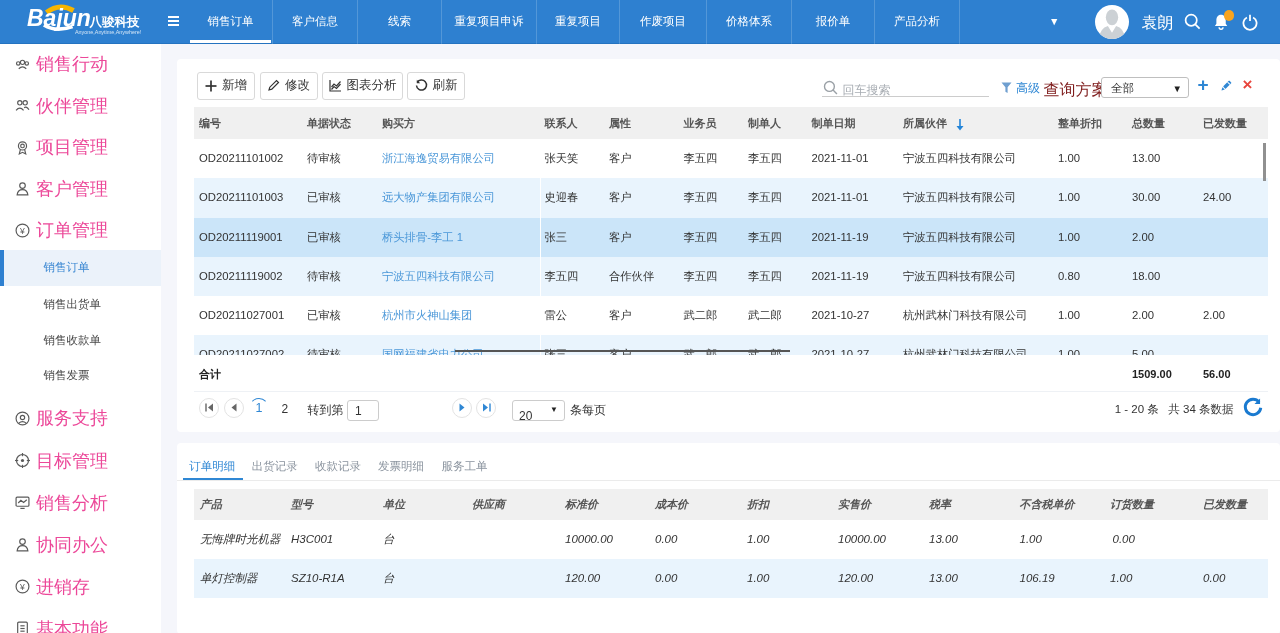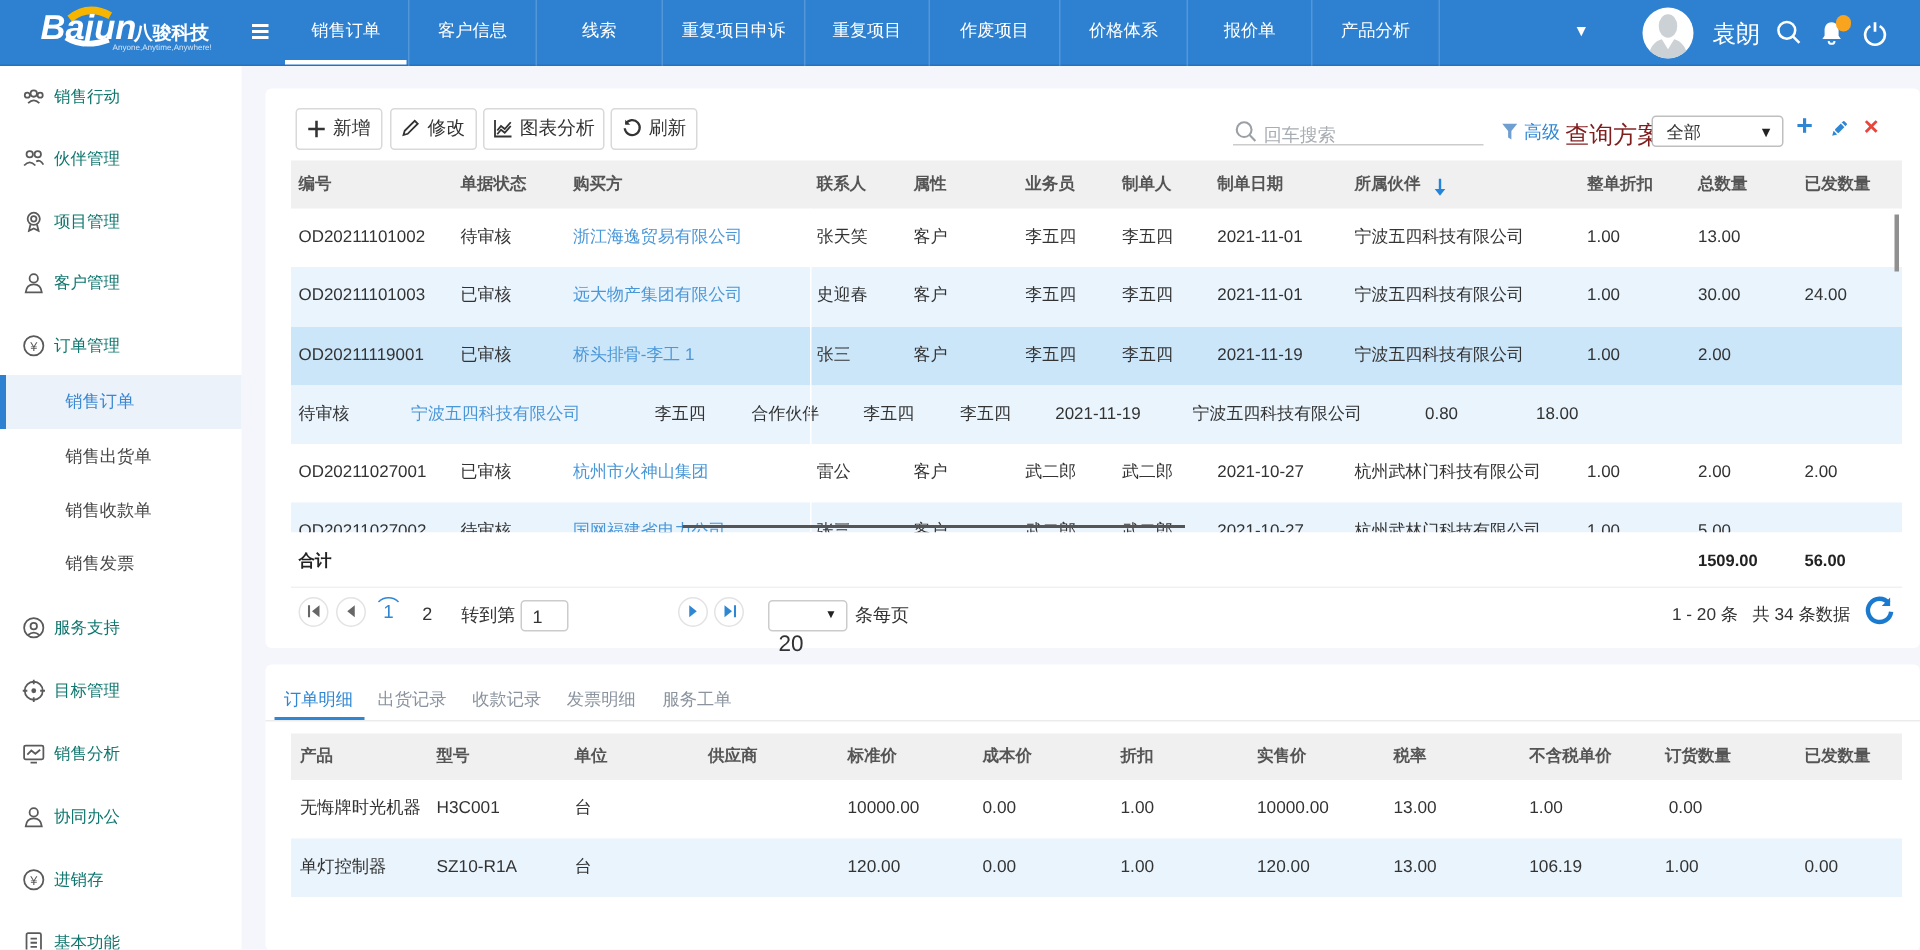--- a/index.html
+++ b/index.html
@@ -12,21 +12,21 @@
 #nav .item { position:absolute; top:0; height:44px; line-height:42px; text-align:center; color:#fff; font-size:11.5px; border-right:1px solid rgba(255,255,255,0.18); }
 #nav .item.active:after { content:""; position:absolute; left:1px; right:1px; bottom:1.5px; height:3px; background:#fff; }
 #logo-bajun { position:absolute; left:26px; top:2px; color:#fff; }
 #hamb { position:absolute; left:168px; top:15.5px; width:11px; height:11px; }
 #hamb div { height:2px; background:#fff; margin-bottom:2.4px; }
 
 
 #side { position:absolute; left:0; top:44px; width:161px; height:589px; background:#fff; }
 .sitem { position:absolute; left:0; width:161px; height:20px; display:flex; align-items:center; }
 .sitem svg { position:absolute; left:15px; }
-.sitem .t { position:absolute; left:36px; font-size:11px; color:#0f766e; white-space:nowrap; }
+.sitem .t { position:absolute; left:36px; font-size:18px; color:#ec4899; white-space:nowrap; }
 .subitem { position:absolute; left:43.5px; font-size:11.5px; color:#474747; white-space:nowrap; }
 #subactive { position:absolute; left:0; top:205.5px; width:161px; height:36.5px; background:#ebf2fa; border-left:4px solid #2e80d0; }
 #subactive span { position:absolute; left:39.5px; top:10px; font-size:11.5px; color:#3a87d2; }
 
 
 #panel1 { position:absolute; left:176.5px; top:58.5px; width:1103.5px; height:373.5px; background:#fff; border-radius:4px; }
 .btn { position:absolute; top:13.2px; height:28px; border:1px solid #d9d9d9; border-radius:3px; background:#fff; font-size:12.5px; color:#333; display:flex; align-items:center; justify-content:center; gap:5px; }
 
 
 #t1 { position:absolute; left:17.5px; top:48.5px; width:1074px; }
@@ -45,21 +45,21 @@
 .pcirc { position:absolute; width:20px; height:20px; border:1px solid #e3e3e3; border-radius:50%; top:5.5px; text-align:center; line-height:18px; background:#fff; }
 
 
 #panel2 { position:absolute; left:176.5px; top:442.5px; width:1103.5px; height:191px; background:#fff; border-radius:4px; }
 .tab { position:absolute; top:16.5px; font-size:11.5px; color:#8a939e; white-space:nowrap; }
 #t2 { position:absolute; left:17.5px; top:46.5px; width:1074px; }
 #t2 .hrow2 { height:31px; background:#f0f0f0; }
 #t2 .hrow2 .d { font-weight:bold; color:#555; line-height:31px; font-size:11px; }
 .row2 { height:39px; }
 .row2 .d { line-height:39px; font-size:11.5px; color:#333; }
-.d { float:left; padding-left:6px; overflow:hidden; white-space:nowrap; height:100%; }
+.d { float:left; padding-left:6px; overflow:hidden; white-space:nowrap; height:100%;font-style:italic; }
 .d1{width:91px}.d2{width:92px}.d3{width:89px}.d4{width:93px}.d5{width:90px}.d6{width:92px}.d7{width:91px}.d8{width:91px}.d9{width:90.5px}.d10{width:90.5px}.d11{width:93px}.d12{width:71px}
 </style>
 </head>
 <body>
 
 <div id="nav">
   <div id="logo-bajun">
     <svg width="125" height="34" viewBox="0 0 125 34">
       <path d="M18 23 Q30 30.5 46.5 24.5" stroke="#fff" stroke-width="3.8" fill="none" stroke-linecap="butt"></path>
       <path d="M20.5 10.5 Q33 0.5 47.5 8.5" stroke="#f7b500" stroke-width="5" fill="none" stroke-linecap="butt"></path>
@@ -306,20 +306,21 @@
           <div class="c c5">客户</div>
           <div class="c c6">李五四</div>
           <div class="c c7">李五四</div>
           <div class="c c8">2021-11-19</div>
           <div class="c c9">宁波五四科技有限公司</div>
           <div class="c c10">1.00</div>
           <div class="c c11">2.00</div>
           <div class="c c12"></div>
         </div>
       <div class="row zb">
+          <div class="c c1">OD20211119002</div>
           <div class="c c2">待审核</div>
           <div class="c c3 lnk">宁波五四科技有限公司</div>
           <div class="c c4">李五四</div>
           <div class="c c5">合作伙伴</div>
           <div class="c c6">李五四</div>
           <div class="c c7">李五四</div>
           <div class="c c8">2021-11-19</div>
           <div class="c c9">宁波五四科技有限公司</div>
           <div class="c c10">0.80</div>
           <div class="c c11">18.00</div>
@@ -392,21 +393,21 @@
     <div class="abs" style="left:170.5px;top:7px;width:32px;height:21.5px;border:1px solid #ccc;border-radius:3px;padding-left:7px;line-height:20px;font-size:12px;">1</div>
     <div class="abs" style="left:211.5px;top:9px;margin-top:40px;">页&nbsp;&nbsp;共 2 页</div>
     <div class="pcirc" style="left:275px;"><svg width="8" height="9" viewBox="0 0 8 9">
           <path d="M1.5 0.5 L6.5 4.5 L1.5 8.5 Z" fill="#2f87d4"></path>
         </svg></div>
     <div class="pcirc" style="left:299.5px;"><svg width="9" height="9" viewBox="0 0 9 9">
           <path d="M1 0.5 L6 4.5 L1 8.5 Z" fill="#2f87d4"></path>
           <line x1="8" y1="0.5" x2="8" y2="8.5" stroke="#2f87d4" stroke-width="1.4"></line>
         </svg></div>
     <div class="abs" style="left:335.5px;top:7.5px;width:53px;height:20.5px;border:1px solid #ccc;border-radius:3px;">
-      <span style="position:absolute;left:6px;top:20px;font-size:15px;text-align:right;">20</span>
+      <span style="position:absolute;left:6px;top:8px;font-size:12px;text-align:right;">20</span>
       <span style="position:absolute;right:6px;top:4px;font-size:8px;color:#222;">▼</span>
     </div>
     <div class="abs" style="left:393.5px;top:9px;">条每页</div>
     <div class="abs" style="right:46.5px;top:9.5px;font-size:11.5px;">1 - 20 条&nbsp;&nbsp;&nbsp;共 34 条数据</div>
     <svg class="abs" style="left:1064.5px;top:3.5px;" width="24" height="24" viewBox="0 0 22 22">
         <path d="M16.6 5.6 A7.1 7.1 0 1 0 18.1 10.8" fill="none" stroke="#1a7ad0" stroke-width="2.7"></path>
         <path d="M17.5 2.2 L17.5 7.3 L12.4 7.3 Z" fill="#1a7ad0" stroke="none"></path>
       </svg>
   </div>
 </div>

